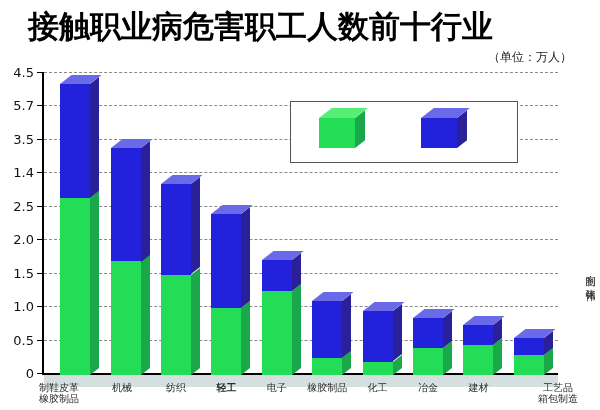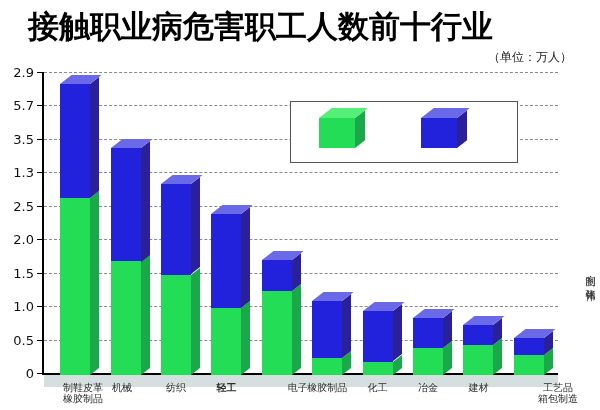--- a/index.html
+++ b/index.html
@@ -135,27 +135,27 @@
       <div class="y-label" style="top: 267.556px;">0.5</div>
       <div class="tick-mark" style="top: 234.111px;"></div>
       <div class="y-label" style="top: 234.111px;">1.0</div>
       <div class="tick-mark" style="top: 200.667px;"></div>
       <div class="y-label" style="top: 200.667px;">1.5</div>
       <div class="tick-mark" style="top: 167.222px;"></div>
       <div class="y-label" style="top: 167.222px;">2.0</div>
       <div class="tick-mark" style="top: 133.778px;"></div>
       <div class="y-label" style="top: 133.778px;">2.5</div>
       <div class="tick-mark" style="top: 100.333px;"></div>
-      <div class="y-label" style="top: 100.333px;">1.3</div>
+      <div class="y-label" style="top: 100.333px;">1.4</div>
       <div class="tick-mark" style="top: 66.8889px;"></div>
       <div class="y-label" style="top: 66.8889px;">3.5</div>
       <div class="tick-mark" style="top: 33.4444px;"></div>
       <div class="y-label" style="top: 33.4444px;">5.7</div>
       <div class="tick-mark" style="top: 0px;"></div>
-      <div class="y-label" style="top: 0px;">2.9</div>
+      <div class="y-label" style="top: 0px;">4.5</div>
     </div>
   <div id="bars">
       <div class="bar-group" style="left: 18.2px; width: 30px; height: 290.967px;">
         <div class="seg" style="height: 177.256px; bottom: 0px;">
           <div class="seg-front" style="background: rgb(34, 221, 85);"></div>
           <div class="seg-side" style="background: rgb(26, 168, 74);"></div>
         </div>
         <div class="seg" style="height: 113.711px; bottom: 177.256px;">
           <div class="seg-front" style="background: rgb(34, 34, 221);"></div>
           <div class="seg-side" style="background: rgb(42, 32, 153);"></div>
@@ -258,34 +258,34 @@
         <div class="seg" style="height: 16.7222px; bottom: 20.0667px;">
           <div class="seg-front" style="background: rgb(34, 34, 221);"></div>
           <div class="seg-side" style="background: rgb(42, 32, 153);"></div>
           <div class="seg-top" style="background: rgb(106, 106, 232);"></div>
         </div>
       </div>
     </div>
 </div>
 
 <div id="x-labels">
-    <div class="x-label" style="left: 52px; width: 62px;">
+    <div class="x-label" style="left: 28px; width: 62px;">
       <div>制鞋皮革</div>
       <div>橡胶制品</div>
     </div>
     <div class="x-label" style="left: 91px; width: 62px;">
       <div>机械</div>
     </div>
     <div class="x-label" style="left: 145px; width: 62px;">
       <div>纺织</div>
     </div>
     <div class="x-label" style="left: 195.4px; width: 62px; font-weight: bold;">
       <div>轻工</div>
     </div>
-    <div class="x-label" style="left: 245.8px; width: 62px; text-align: right;">
+    <div class="x-label" style="left: 245.8px; width: 62px;">
       <div>电子</div>
     </div>
     <div class="x-label" style="left: 296.2px; width: 62px;">
       <div>橡胶制品</div>
     </div>
     <div class="x-label" style="left: 346.6px; width: 62px;">
       <div>化工</div>
     </div>
     <div class="x-label" style="left: 397px; width: 62px;">
       <div>冶金</div>

